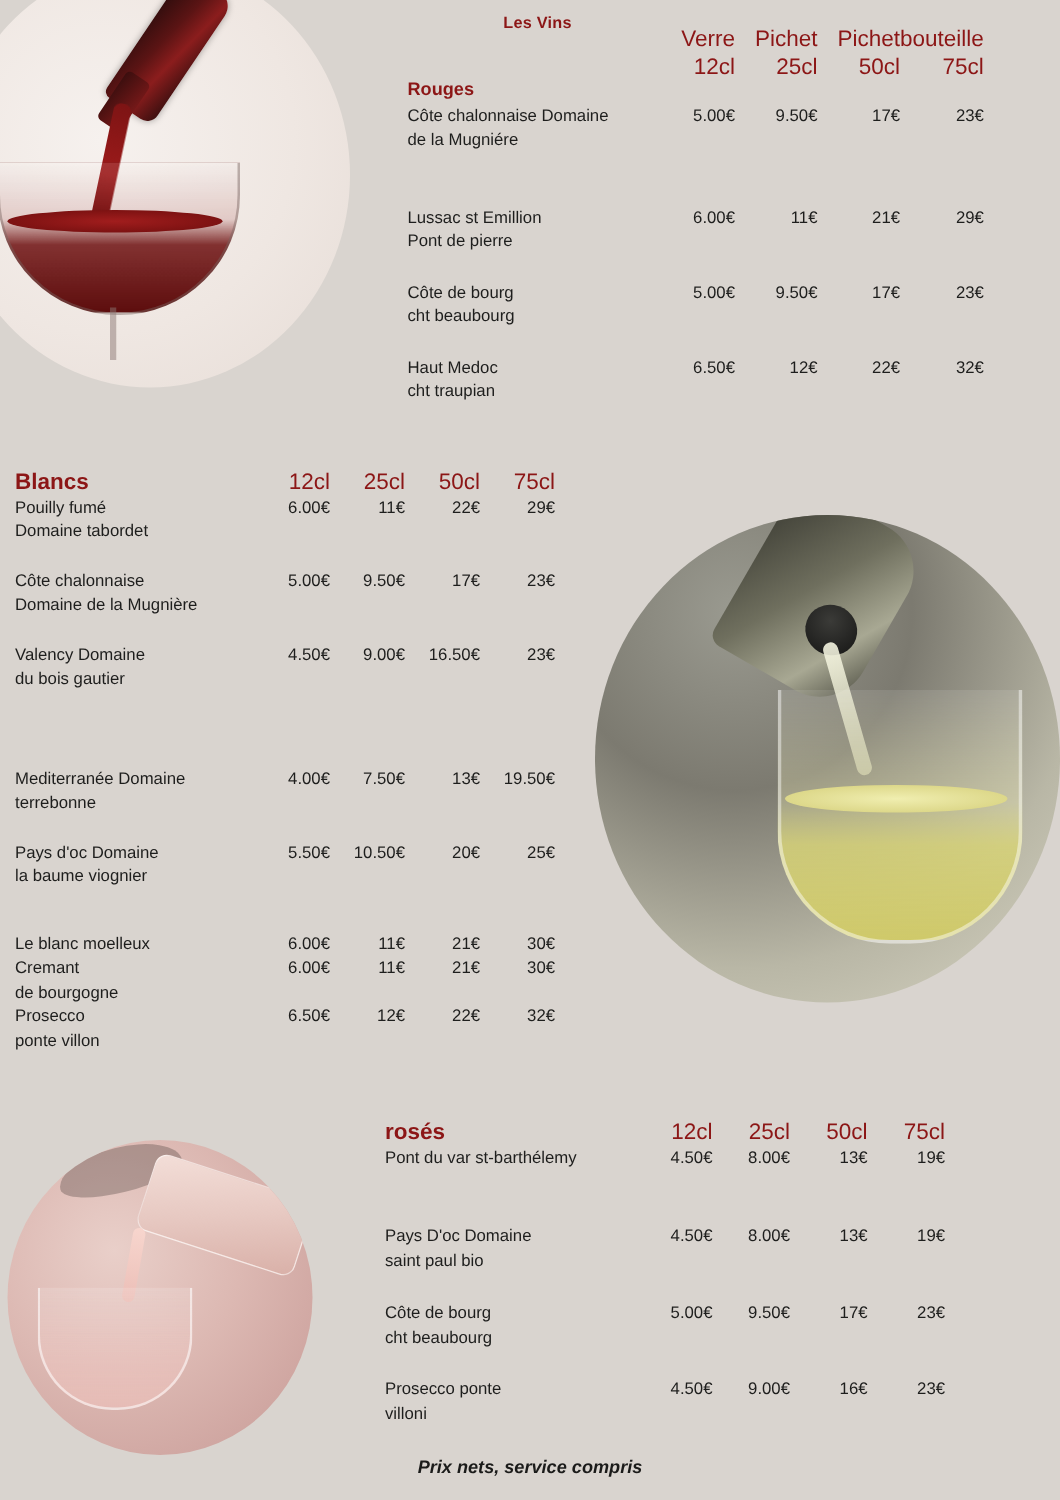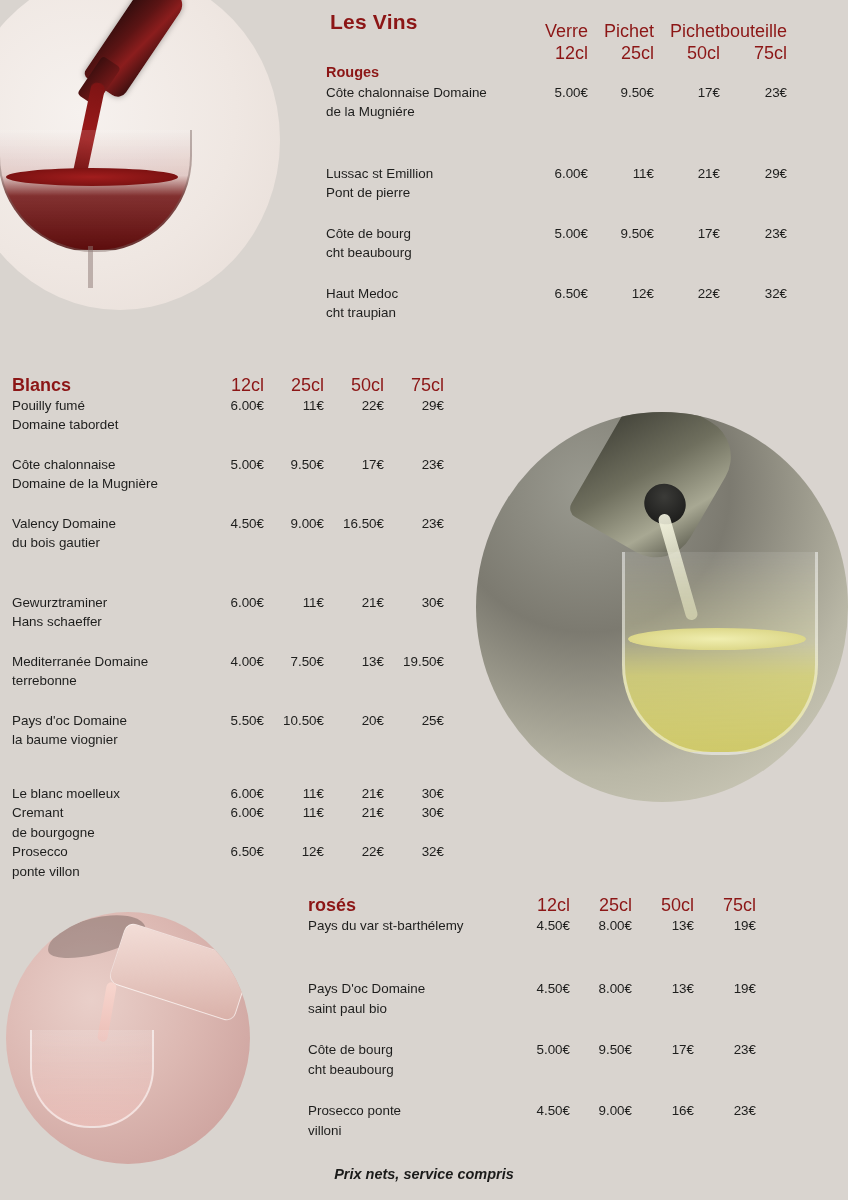--- a/index.html
+++ b/index.html
@@ -20,22 +20,22 @@
     width: 848px;
     height: 1200px;
   }
 
   
   .title {
     position: absolute;
     left: 330px;
     top: 10px;
     width: 200px;
-    text-align: left;
-    font-size: 21px;
+    text-align: center;
+    font-size: 13px;
     font-weight: bold;
     color: #8c1616;
     letter-spacing: .2px;
   }
 
   
   .photo {
     position: absolute;
     border-radius: 50%;
     overflow: hidden;
@@ -414,28 +414,20 @@
         <td class="price">9.00€</td>
         <td class="price">16.50€</td>
         <td class="price">23€</td>
       </tr>
       <tr class="spacer">
             <td colspan="5"></td>
           </tr>
       <tr class="spacer">
             <td colspan="5"></td>
           </tr>
-      <tr>
-        <td class="name">Gewurztraminer
-Hans schaeffer</td>
-        <td class="price">6.00€</td>
-        <td class="price">11€</td>
-        <td class="price">21€</td>
-        <td class="price">30€</td>
-      </tr>
       <tr class="spacer">
             <td colspan="5"></td>
           </tr>
       <tr>
         <td class="name">Mediterranée Domaine
 terrebonne</td>
         <td class="price">4.00€</td>
         <td class="price">7.50€</td>
         <td class="price">13€</td>
         <td class="price">19.50€</td>
@@ -485,21 +477,21 @@
     <table class="menu">
       <tbody>
           <tr class="rh-head">
         <td class="name sect-head">rosés</td>
         <td class="price">12cl</td>
         <td class="price">25cl</td>
         <td class="price">50cl</td>
         <td class="price">75cl</td>
       </tr>
       <tr>
-        <td class="name">Pays du var st-barthélemy</td>
+        <td class="name">Pont du var st-barthélemy</td>
         <td class="price">4.50€</td>
         <td class="price">8.00€</td>
         <td class="price">13€</td>
         <td class="price">19€</td>
       </tr>
       <tr class="spacer">
             <td colspan="5"></td>
           </tr>
       <tr class="spacer">
             <td colspan="5"></td>

